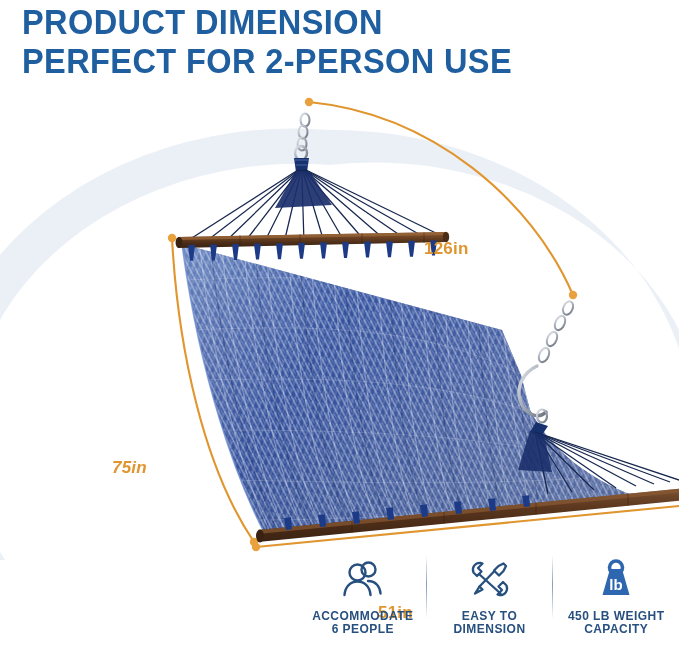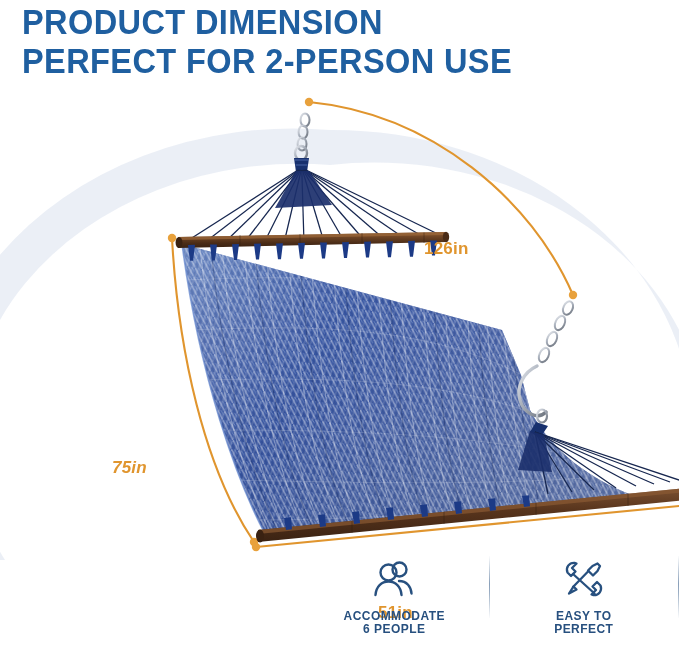--- a/index.html
+++ b/index.html
@@ -402,21 +402,34 @@
           <path d="M27.5 34.5 L32 30 L28.5 26.5 L33 22 L36.5 25.5
                    C38.5 30.5 35 35.5 29.5 35.2 Z"></path>
 
           <path d="M33.5 3.5 L28.5 6 L24 10.5 L29 15.5 L33.5 11 L36 6 Z"></path>
           <path d="M24.5 11 L9 27"></path>
           <path d="M9.5 26.5 L5 33.5 L12.5 29.5 Z"></path>
         </svg>
       </div>
       <div class="feature-text">
         <span>EASY TO</span>
-        <span>PERFECT</span>
+        <span>DIMENSION</span>
       </div>
     </div>
 
     <div class="divider"></div>
 
+    <div class="feature">
+      <div class="feature-icon">
+        <svg width="38" height="40" viewBox="0 0 38 40" xmlns="http://www.w3.org/2000/svg">
+          <path d="M13 10 h12 l7.5 26 h-27 Z" fill="#2E66B0"></path>
+          <circle cx="19" cy="8.5" r="6.5" fill="none" stroke="#2E66B0" stroke-width="3.6"></circle>
+          <text x="19" y="31" text-anchor="middle" font-family="Liberation Sans, sans-serif" font-size="15" font-weight="bold" fill="#ffffff">lb</text>
+        </svg>
+      </div>
+      <div class="feature-text">
+        <span>450 LB WEIGHT</span>
+        <span>CAPACITY</span>
+      </div>
+    </div>
 
   </div>
 </div>
 
 </body></html>

